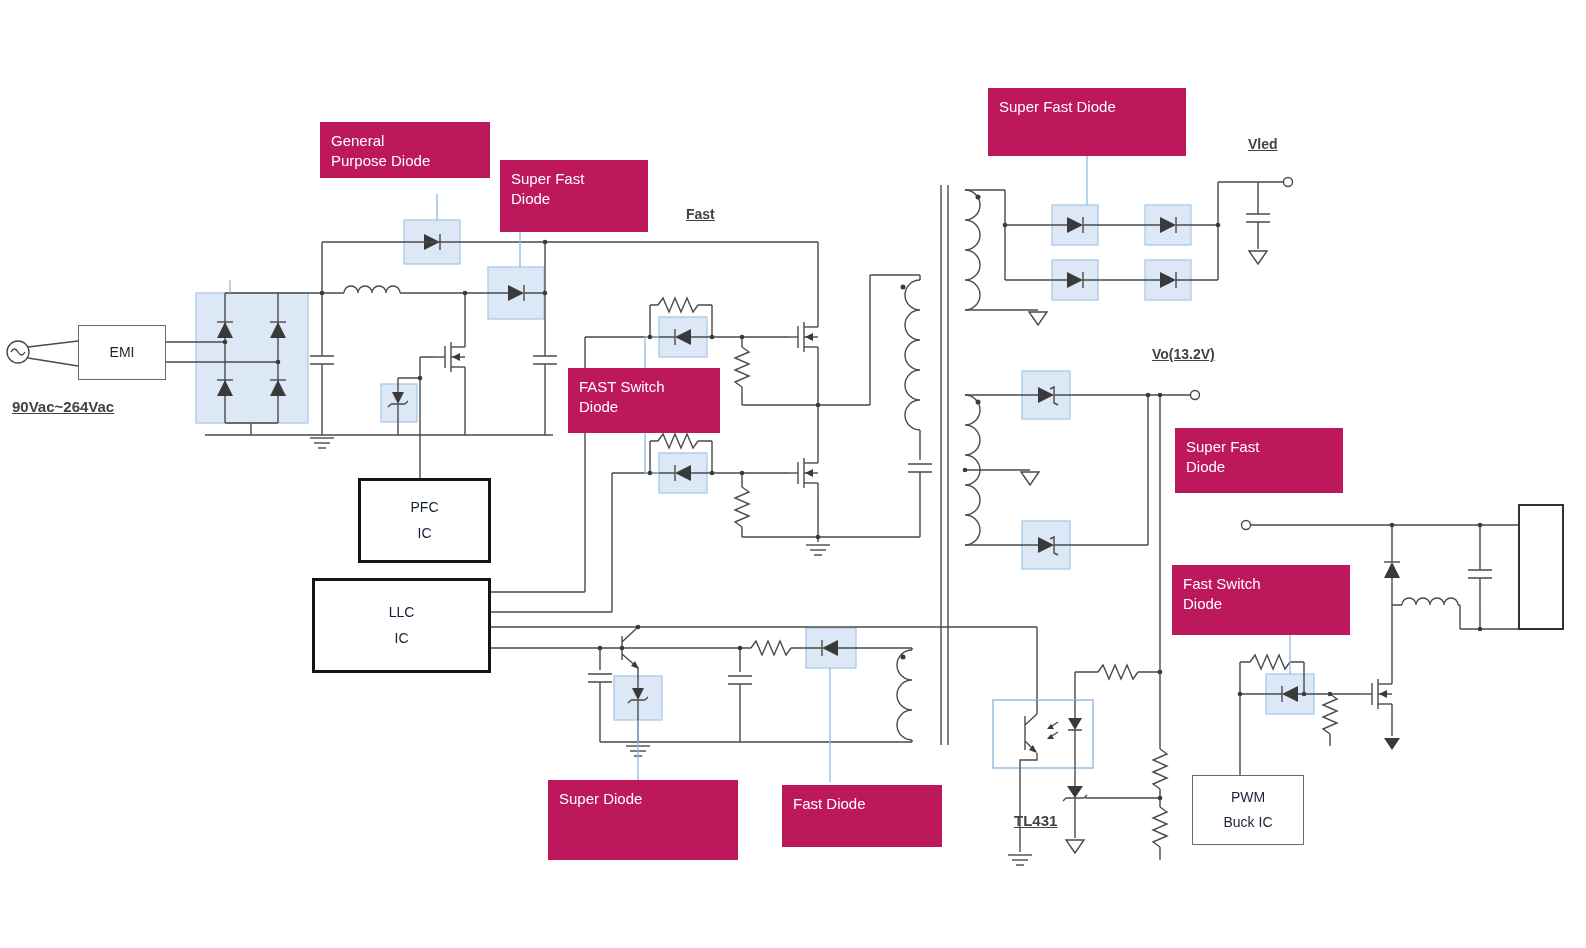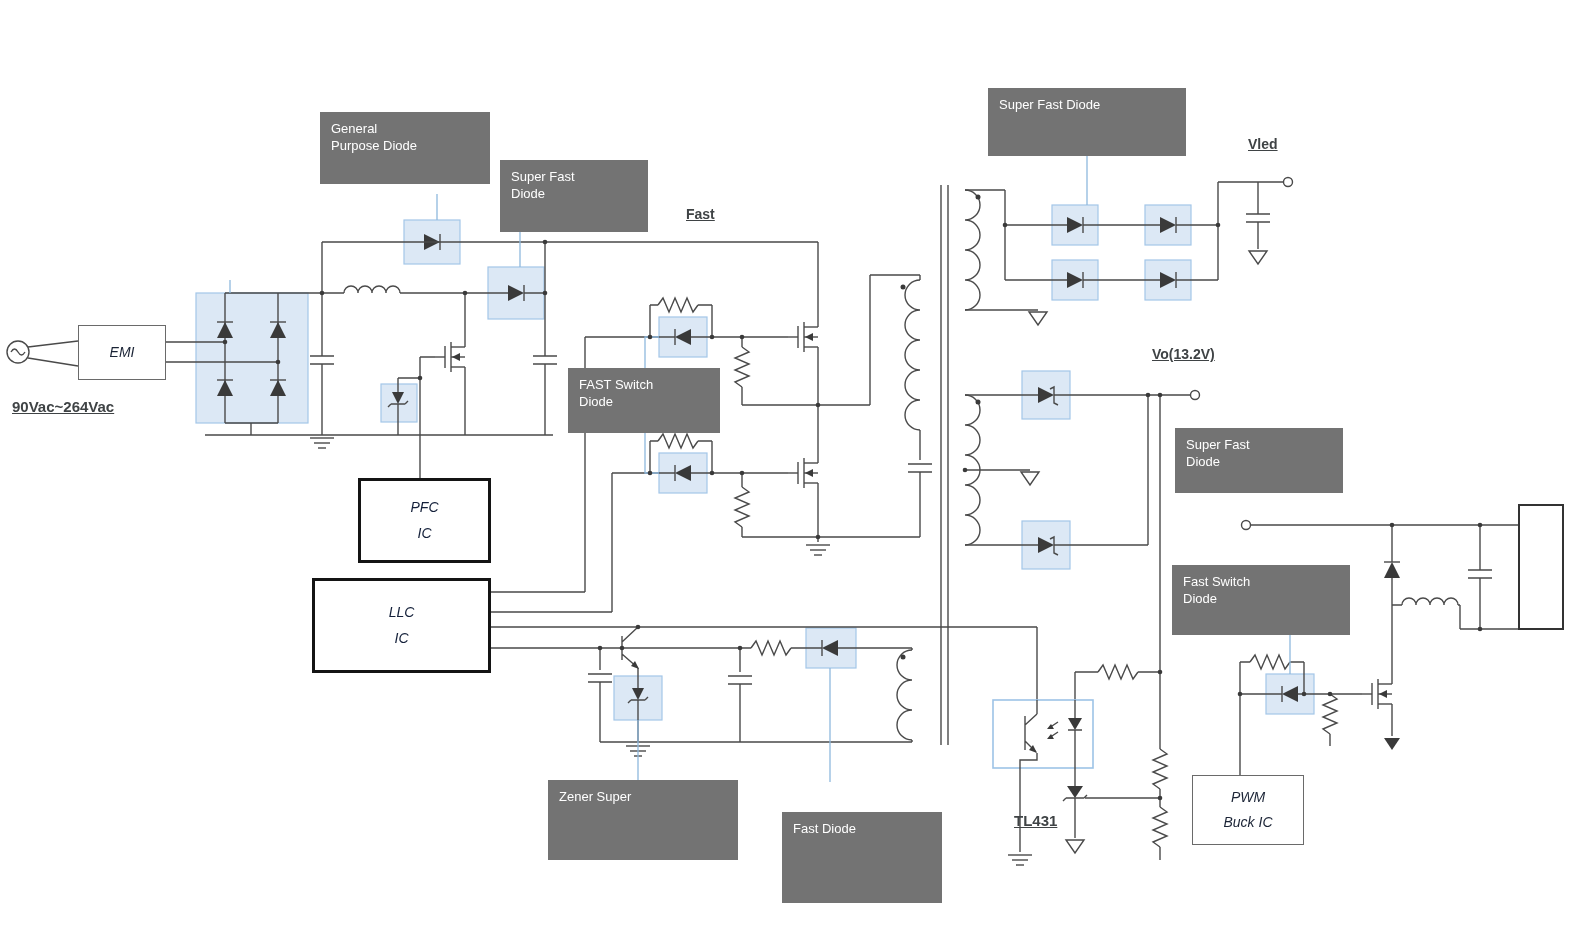--- a/index.html
+++ b/index.html
@@ -1,27 +1,27 @@
 <!DOCTYPE html>
 <html><head>
 <meta charset="utf-8">
 <style>
   * { margin:0; padding:0; box-sizing:border-box; }
   html,body { background:#ffffff; font-family:"Liberation Sans", sans-serif; }
   .stage { position:relative; width:1586px; height:948px; background:#ffffff; overflow:hidden; }
   .stage svg { position:absolute; left:0; top:0; }
   .callout {
-    position:absolute; background:#737373; color:#ffffff;
-    font-size:13px; line-height:1.3; padding:9px 11px;
+    position:absolute; background:#be185d; color:#ffffff;
+    font-size:15px; line-height:1.3; padding:9px 11px;
     white-space:pre-line;
   }
   .icbox {
     position:absolute; border:1.5px solid #6a6a6a; background:#ffffff; color:#1b2436;
     display:flex; align-items:center; justify-content:center; text-align:center;
-    font-size:14px; line-height:1.8; white-space:pre-line;font-style:italic;
+    font-size:14px; line-height:1.8; white-space:pre-line;
   }
   .icbox.thick { border:3px solid #141414; color:#14203a; }
   .net {
     position:absolute; color:#3f4345; font-weight:600; font-size:14px; white-space:nowrap;text-decoration:underline;
   }
 </style>
 </head>
 <body>
 
 <div class="stage">
@@ -250,33 +250,33 @@
     <circle cx="1240" cy="694" r="2.3"></circle>
         <circle cx="1304" cy="694" r="2.3"></circle>
         <circle cx="1330" cy="694" r="2.3"></circle>
     <circle cx="903" cy="287" r="2.5"></circle>
         <circle cx="978" cy="197" r="2.5"></circle>
     <circle cx="978" cy="402" r="2.5"></circle>
         <circle cx="903" cy="657" r="2.5"></circle>
   </g>
 </svg>
 
-  <div class="callout" style="left:320px;top:112px;width:170px;height:72px">General
+  <div class="callout" style="left:320px;top:122px;width:170px;height:56px">General
 Purpose Diode</div>
   <div class="callout" style="left:500px;top:160px;width:148px;height:72px">Super Fast
 Diode</div>
   <div class="callout" style="left:568px;top:368px;width:152px;height:65px">FAST Switch
 Diode</div>
   <div class="callout" style="left:988px;top:88px;width:198px;height:68px">Super Fast Diode</div>
   <div class="callout" style="left:1175px;top:428px;width:168px;height:65px">Super Fast
 Diode</div>
   <div class="callout" style="left:1172px;top:565px;width:178px;height:70px">Fast Switch
 Diode</div>
-  <div class="callout" style="left:548px;top:780px;width:190px;height:80px">Zener Super</div>
-  <div class="callout" style="left:782px;top:812px;width:160px;height:91px">Fast Diode</div>
+  <div class="callout" style="left:548px;top:780px;width:190px;height:80px">Super Diode</div>
+  <div class="callout" style="left:782px;top:785px;width:160px;height:62px">Fast Diode</div>
 
   <div class="icbox" style="left:78px;top:325px;width:88px;height:55px">EMI</div>
   <div class="icbox thick" style="left:358px;top:478px;width:133px;height:85px">PFC
 IC</div>
   <div class="icbox thick" style="left:312px;top:578px;width:179px;height:95px">LLC
 IC</div>
   <div class="icbox" style="left:1192px;top:775px;width:112px;height:70px">PWM
 Buck IC</div>
 
   <div class="net" style="left:12px;top:398px;font-size:15px">90Vac~264Vac</div>

